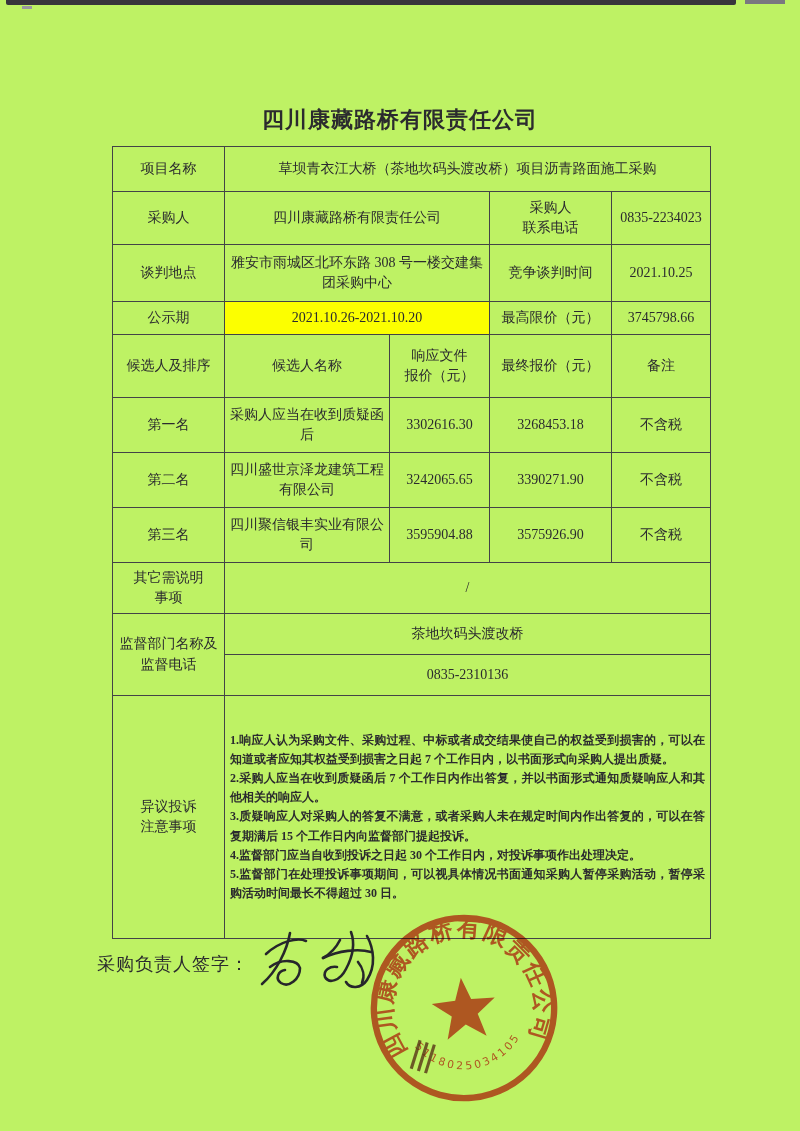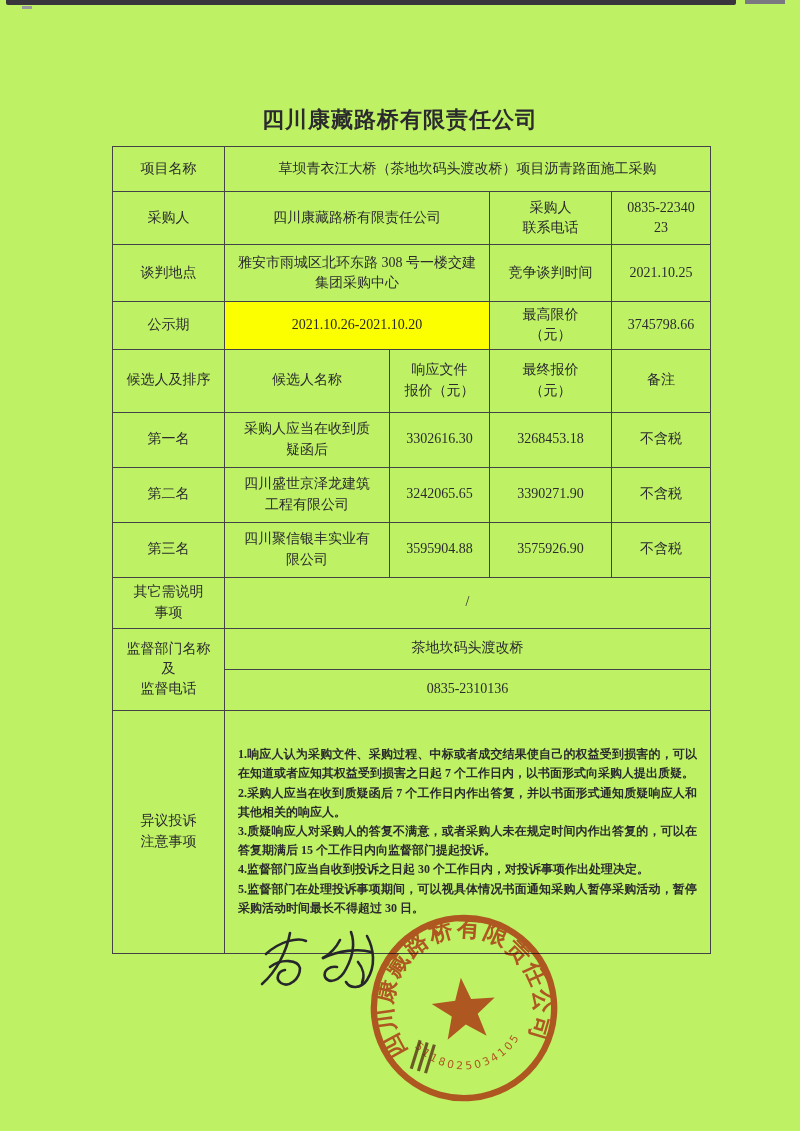--- a/index.html
+++ b/index.html
@@ -32,21 +32,21 @@
     border-collapse: collapse;
     margin: 8px 0 0 112px;
     table-layout: fixed;
     width: 598px;
   }
   table.doc td {
     border: 1px solid var(--line);
     font-size: 14px;
     text-align: center;
     vertical-align: middle;
-    padding: 3px 13px;
+    padding: 3px 5px;
     line-height: 1.45;
     word-break: break-all;
     margin-left: 8px;
   }
   td.lbl { white-space: pre-line; }
   td.wrap2 { white-space: pre-line; }
   td.left { text-align: left; padding-left: 8px; }
   td.hl { background: var(--highlight); }
   td.notice-cell { text-align: left; vertical-align: top; padding: 8px 10px 6px 10px; }
   .notice-p { margin: 0; font-size: 12px; line-height: 1.6; text-align: justify; font-weight: bold; }
@@ -165,20 +165,21 @@
           <p class="notice-p">1.响应人认为采购文件、采购过程、中标或者成交结果使自己的权益受到损害的，可以在知道或者应知其权益受到损害之日起 7 个工作日内，以书面形式向采购人提出质疑。</p>
           <p class="notice-p">2.采购人应当在收到质疑函后 7 个工作日内作出答复，并以书面形式通知质疑响应人和其他相关的响应人。</p>
           <p class="notice-p">3.质疑响应人对采购人的答复不满意，或者采购人未在规定时间内作出答复的，可以在答复期满后 15 个工作日内向监督部门提起投诉。</p>
           <p class="notice-p">4.监督部门应当自收到投诉之日起 30 个工作日内，对投诉事项作出处理决定。</p>
           <p class="notice-p">5.监督部门在处理投诉事项期间，可以视具体情况书面通知采购人暂停采购活动，暂停采购活动时间最长不得超过 30 日。</p>
         </td>
       </tr>
     </tbody>
   </table>
 
+  <div class="sign-label">采购负责人签字：</div>
 
   <svg class="signature" width="160" height="90" viewBox="0 0 160 90">
     <path d="M14,30 C28,17 46,13 54,17"></path>
     <path d="M38,9 C35,26 25,47 10,60"></path>
     <path d="M18,43 C30,34 46,36 48,44 C48,55 37,64 29,59 C23,55 26,47 33,46"></path>
     <path d="M88,16 C84,24 78,30 71,34"></path>
     <path d="M99,8 C103,19 101,32 94,45 C88,57 77,60 73,53 C71,46 78,42 85,43"></path>
     <path d="M71,34 C86,27 106,24 119,28"></path>
     <path d="M115,12 C122,25 124,42 115,56 C109,65 98,65 94,58"></path>
     <path d="M106,38 C111,44 113,52 110,59"></path>

